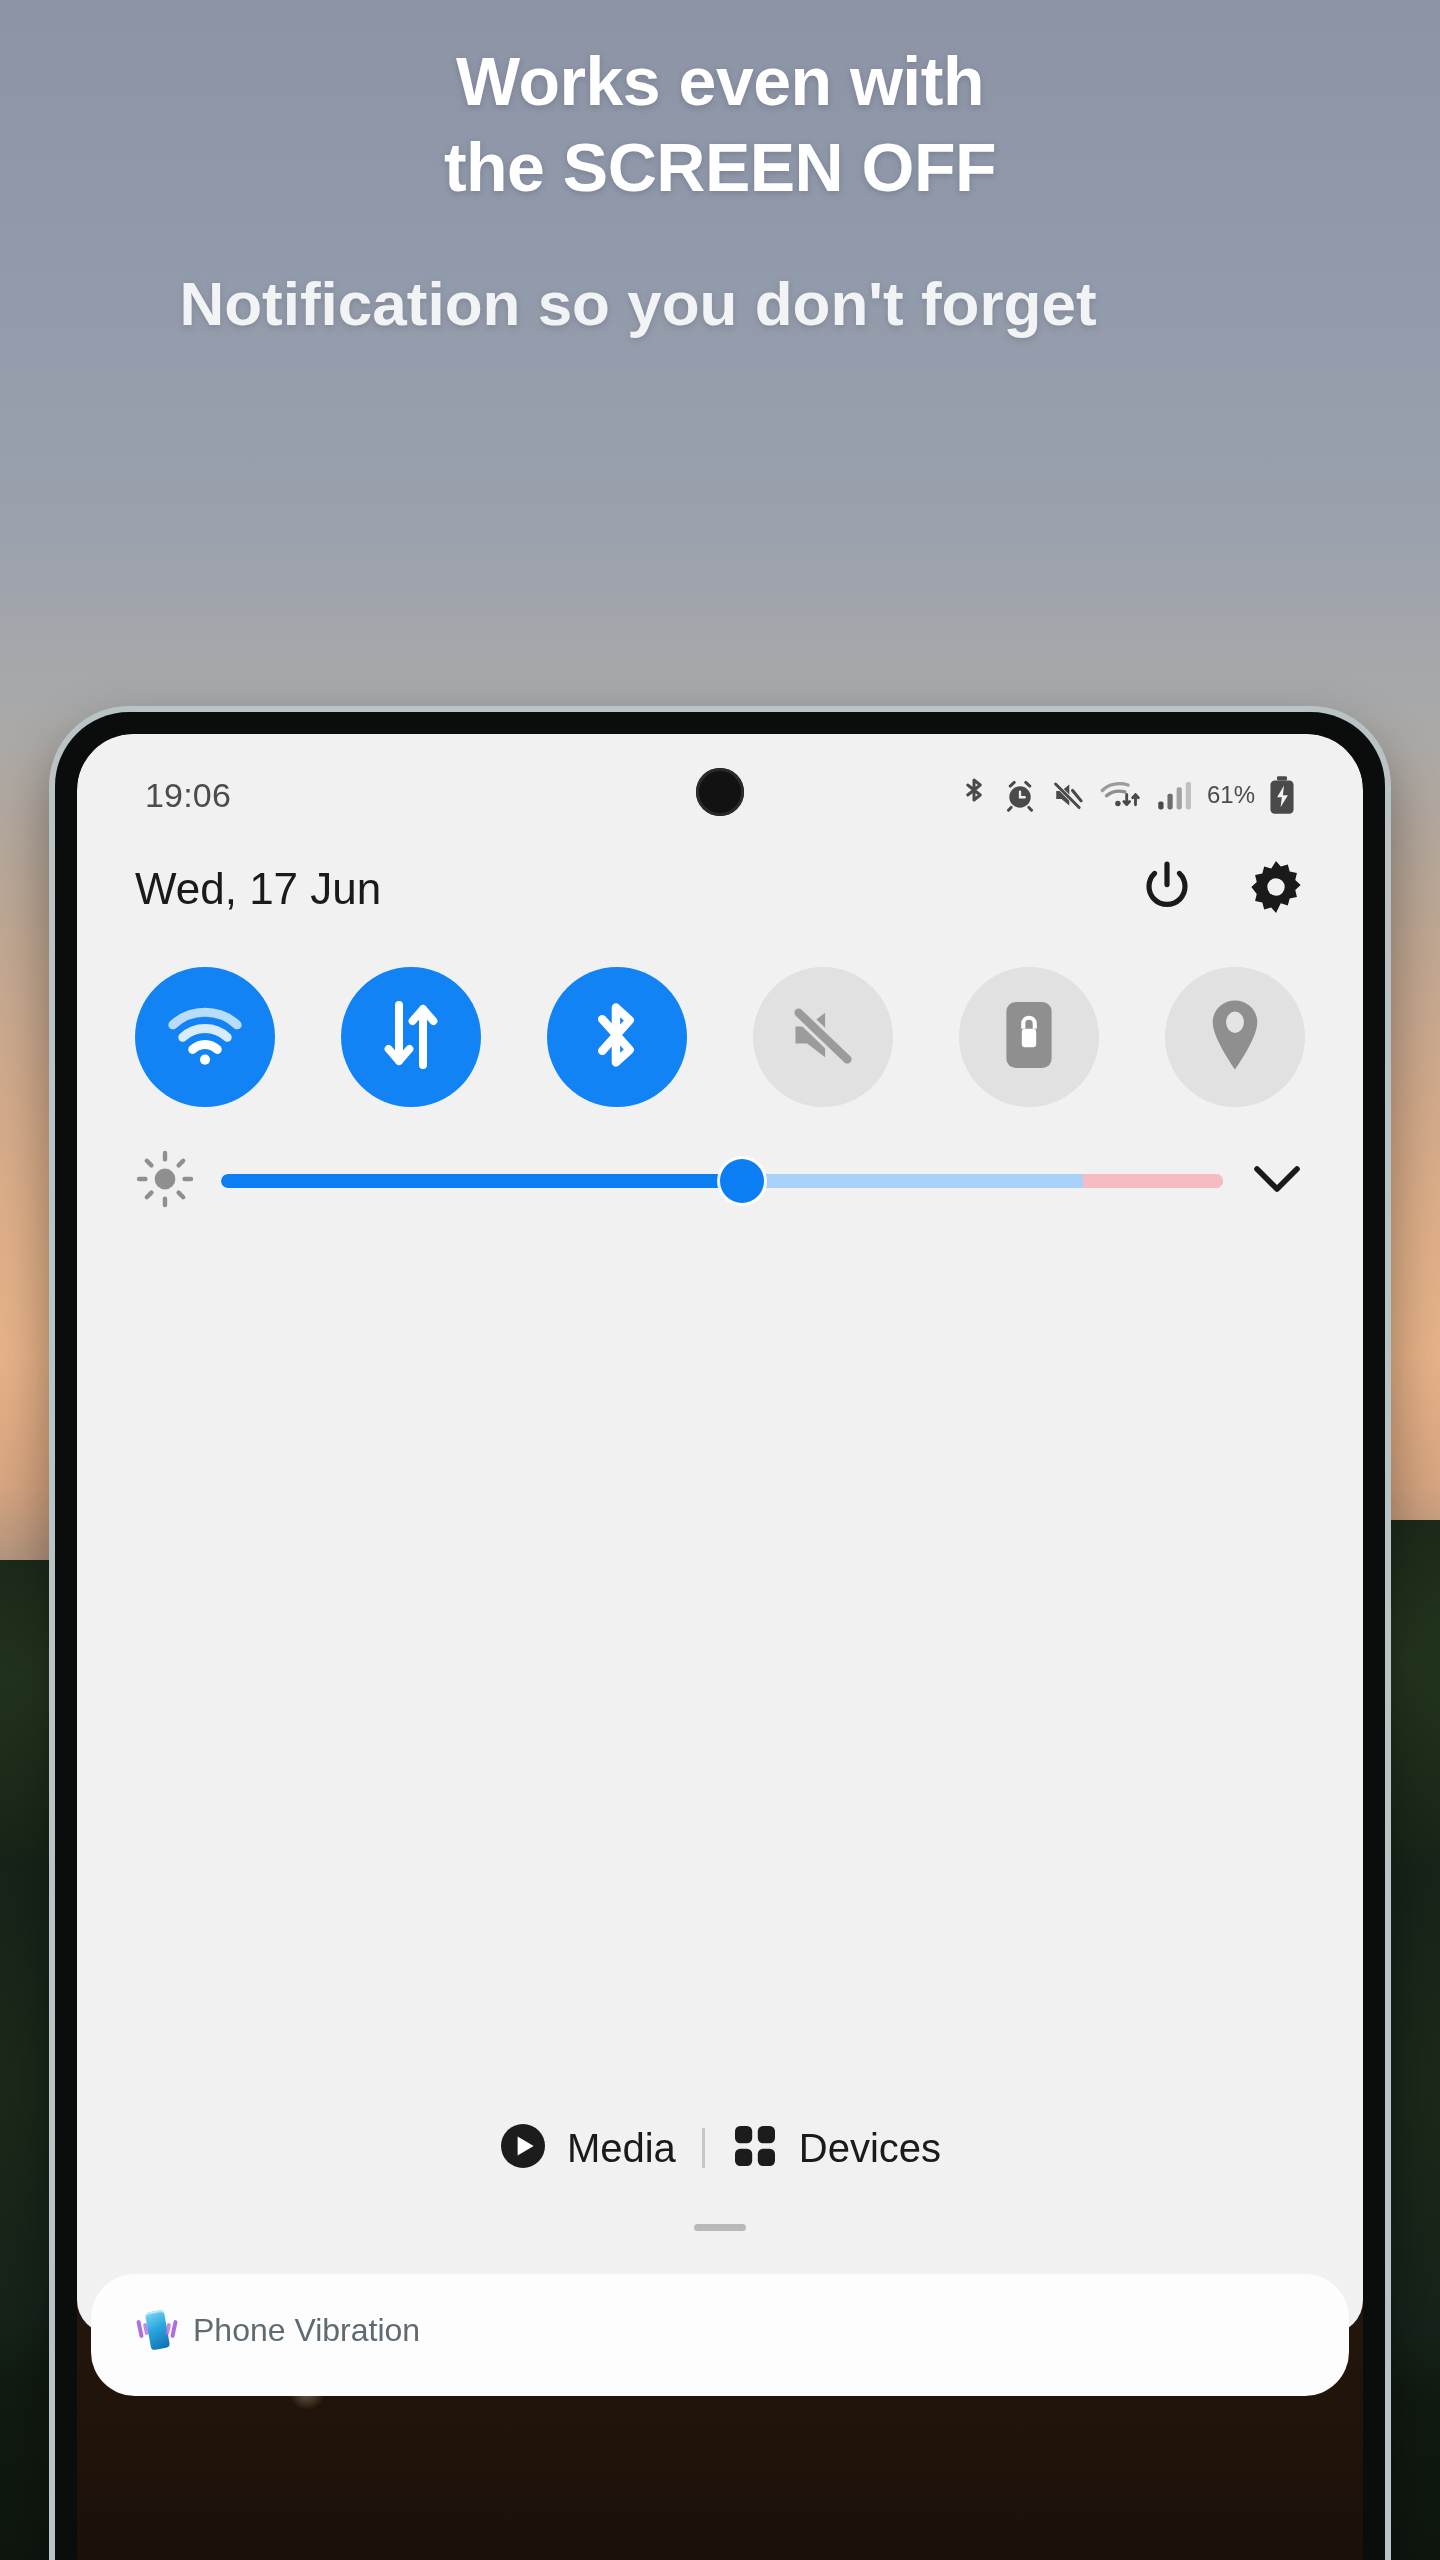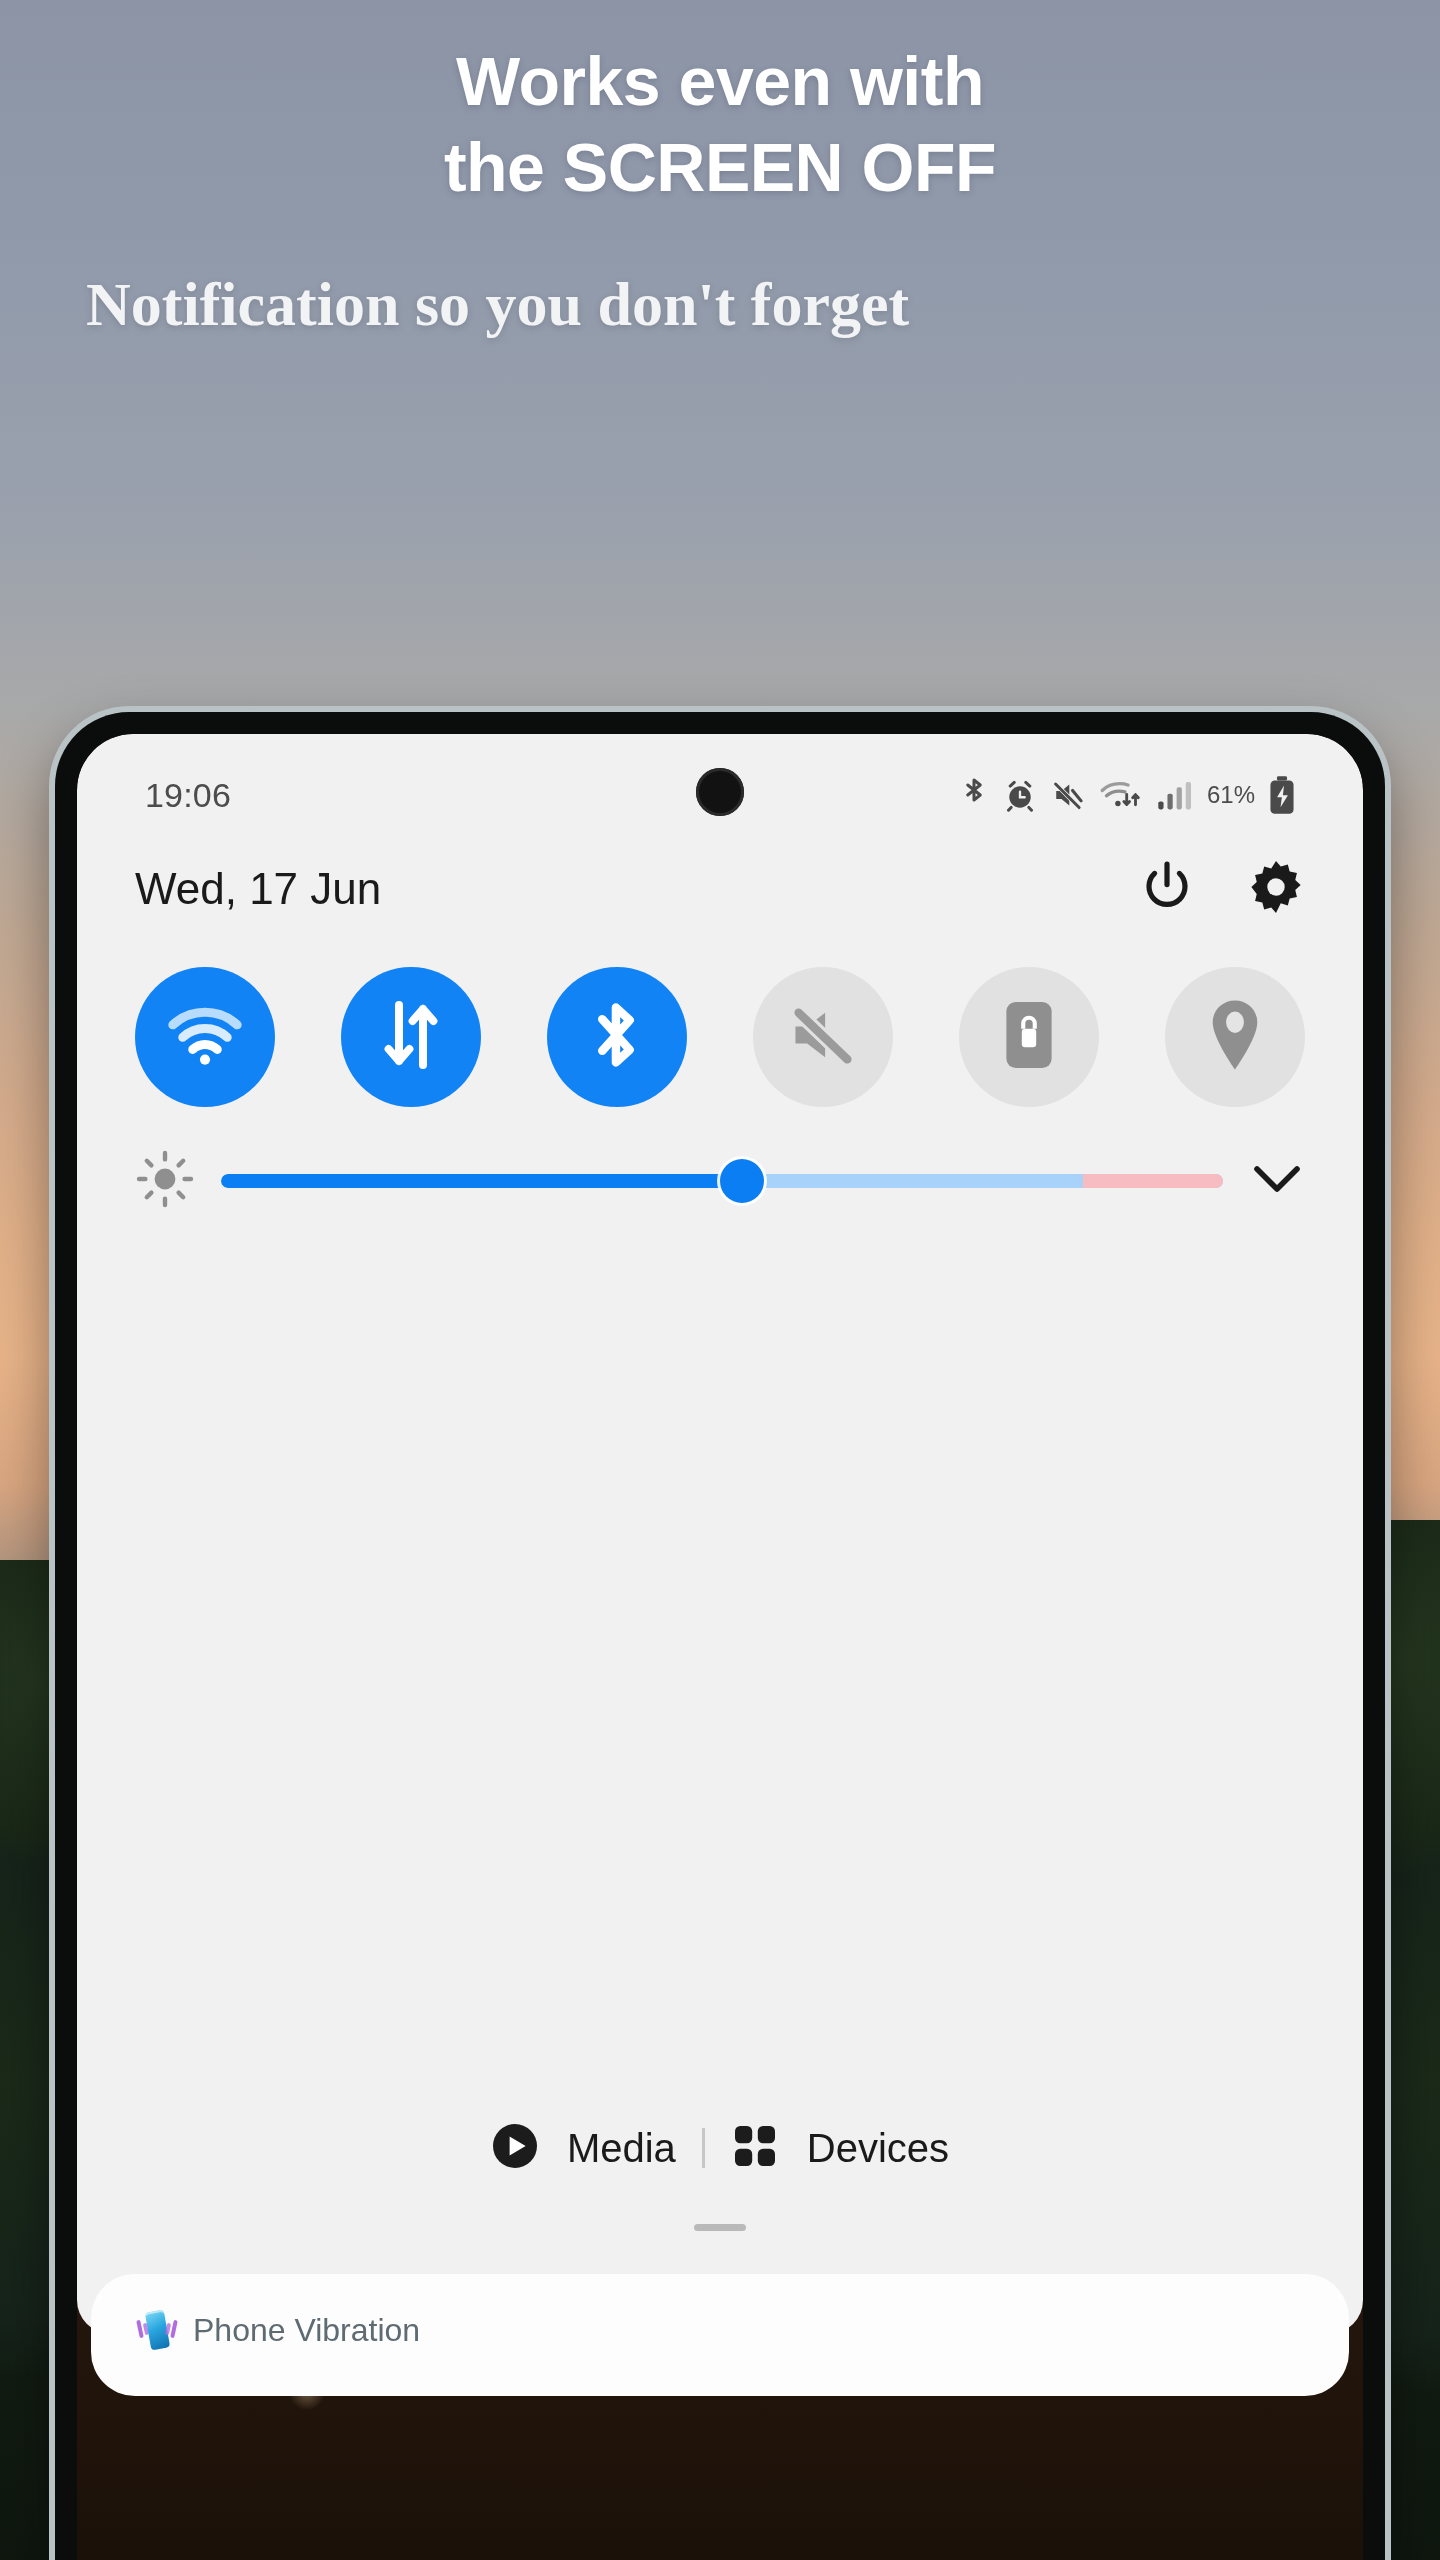--- a/index.html
+++ b/index.html
@@ -63,25 +63,25 @@
     font-size: 68px;
     line-height: 86px;
     text-align: center;
     letter-spacing: -0.5px;
     text-shadow: 0 2px 6px rgba(60,70,90,0.28);
     white-space: pre-line;
   }
   .subhead {
     margin-top: 58px;
     padding-left: 26px;
-    font-family: Liberation Serif, serif;
+    font-family: Liberation Sans, sans-serif;
     font-weight: 700;
     font-size: 62px;
     line-height: 72px;
-    text-align: left;
+    text-align: center;
     color: #f2f3f5;
     text-shadow: 0 2px 6px rgba(80,85,95,0.30);
     max-width: 1130px;
   }
 
   
   #phone {
     position: absolute;
     left: 55px;
     top: 712px;
@@ -181,21 +181,21 @@
     position: absolute; width: 44px; height: 44px; border-radius: 50%;
     background: #0b7ef4; transform: translateX(-50%);
     box-shadow: 0 0 0 3px rgba(255,255,255,0.9);
   }
 
   
   .mediarow {
     position: absolute; left: 0; right: 0; top: 1388px;
     display: flex; align-items: center; justify-content: center; gap: 0;
   }
-  .media-btn { display: flex; align-items: center; gap: 28px; padding: 0 26px; }
+  .media-btn { display: flex; align-items: center; gap: 20px; padding: 0 26px; }
   .media-label { font-size: 40px; color: #1a1a1a; }
   .media-sep { width: 3px; height: 40px; background: #c7c7c7; }
 
   
   .drag-handle {
     position: absolute; left: 50%; transform: translateX(-50%);
     top: 1490px; width: 52px; height: 7px; border-radius: 4px; background: #b9b9b9;
   }
 
   

